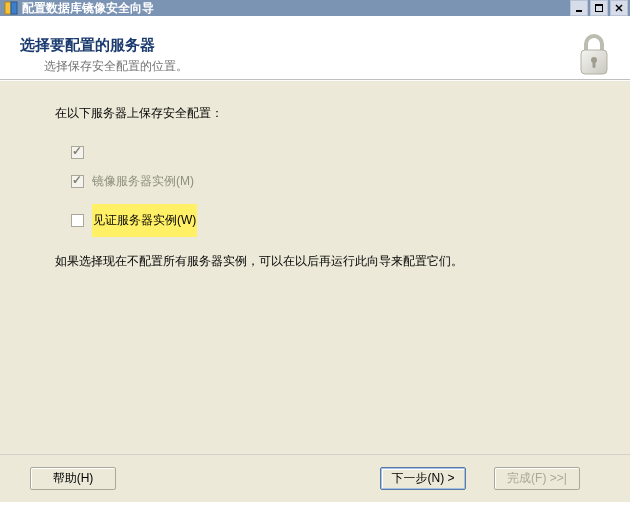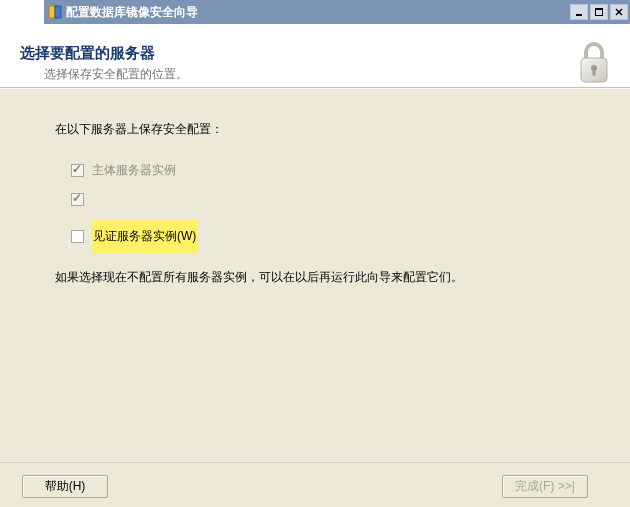--- a/index.html
+++ b/index.html
@@ -8,27 +8,26 @@
     font-family: "Microsoft YaHei", "SimSun", Tahoma, sans-serif;
     font-size: 12px;
     background: #ffffff;
     width: 630px;
     height: 507px;
     overflow: hidden;
   }
 
   
   .titlebar {
-    height: 24px;
+    height: 16px;
     background: #7c94b4; 
     display: flex;
     align-items: center;
     padding: 0 2px 0 4px;
     color: #ffffff;
-    margin-left: 44px;
   }
   .titlebar .app-icon {
     width: 14px; height: 14px;
     margin-right: 4px;
     display: inline-block;
   }
   .titlebar .app-icon svg { display:block; }
   .titlebar .title-text {
     flex: 1;
     font-weight: bold;
@@ -83,21 +82,21 @@
 
   
   .content {
     background: #ece9d8;
     height: 374px; 
     padding: 24px 20px 10px 55px;
     border-top: 1px solid #fdfdfb;
     color: #000;
   }
   .content .intro {
-    margin: 8px 0 24px 0;
+    margin: 0 0 24px 0;
   }
   .chk-row {
     display: flex;
     align-items: center;
     margin: 0 0 14px 16px;
   }
   .chk {
     width: 13px; height: 13px;
     border: 1px solid #aca899;
     background: #ffffff;
@@ -125,21 +124,21 @@
     margin: 16px 0 12px 0;
   }
 
   
   .footer {
     height: 48px;
     background: #ece9d8;
     border-top: 1px solid #d4d0c8;
     display: flex;
     align-items: center;
-    padding: 0 22px;
+    padding: 0 30px;
   }
   .footer .spacer { flex: 1; }
   .btn {
     height: 23px;
     min-width: 86px;
     padding: 0 10px;
     border: 1px solid #aca899;
     border-radius: 2px;
     background: #ece9d8;
     font-size: 12px;
@@ -213,34 +212,35 @@
       <rect x="18.5" y="29" width="3" height="7" rx="1.5" fill="#9e9d90"></rect>
     </svg>
   </div>
 </div>
 
 <div class="content">
   <p class="intro">在以下服务器上保存安全配置：</p>
 
   <div class="chk-row">
     <span class="chk checked disabled"></span>
-    <span class="chk-label disabled">主体服务器实例</span>
   </div>
 
   <div class="chk-row">
     <span class="chk checked disabled"></span>
+    <span class="chk-label disabled">镜像服务器实例(M)</span>
   </div>
 
   <div class="chk-row highlight">
     <span class="chk"></span>
     <span class="chk-label">见证服务器实例(W)</span>
   </div>
 
   <p class="note">如果选择现在不配置所有服务器实例，可以在以后再运行此向导来配置它们。</p>
 </div>
 
 <div class="footer">
   <button class="btn btn-help">帮助(H)</button>
   <span class="spacer"></span>
+  <button class="btn default">下一步(N) &gt;</button>
   <span class="spacer-small"></span>
   <button class="btn disabled" disabled="">完成(F) &gt;&gt;|</button>
   <span class="spacer-small"></span>
 </div>
 
 </body></html>

